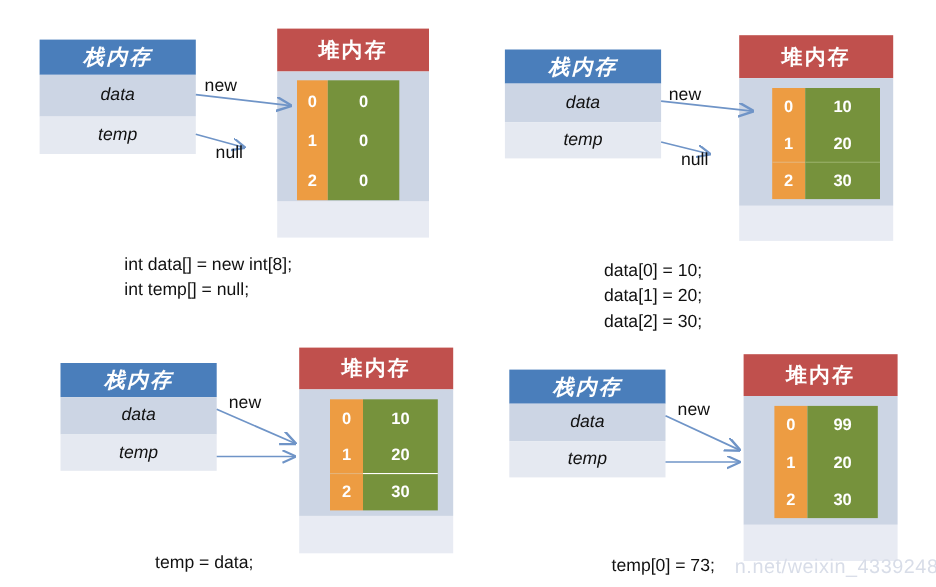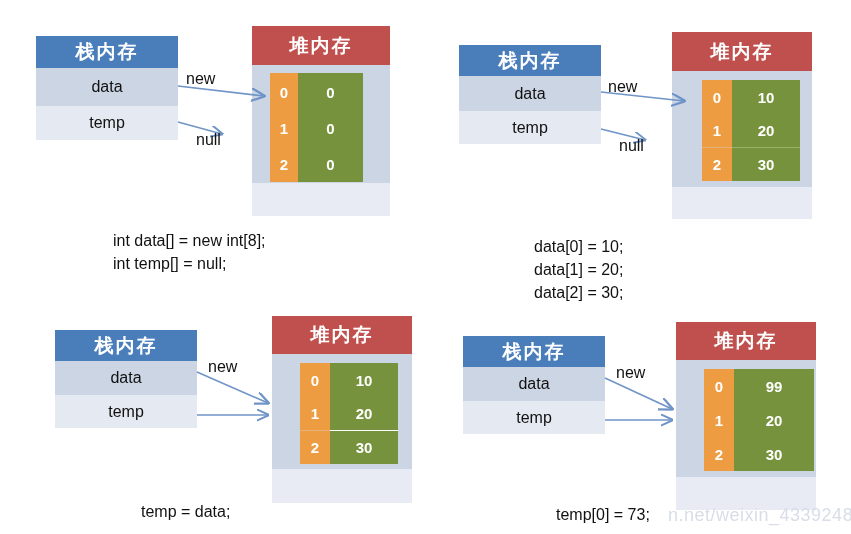--- a/index.html
+++ b/index.html
@@ -5,21 +5,21 @@
   html,body{margin:0;padding:0;}
   body{
     width:851px;height:534px;
     background:#ffffff;
     font-family:"Liberation Sans","DejaVu Sans",sans-serif;
     position:relative;overflow:hidden;
   }
   .panel{position:absolute;}
 
   
-  .stack{position:absolute;}
+  .stack{position:absolute;font-style:italic;}
   .stack-header{
     background:#4a7ebb;color:#ffffff;
     font-size:19px;font-weight:bold;
     display:flex;align-items:center;justify-content:center;
     letter-spacing:2px;
     box-sizing:border-box;
   }
   .stack-row{
     display:flex;align-items:center;justify-content:center;
     font-size:16px;color:#111111;
@@ -160,21 +160,21 @@
       <marker id="ah2" markerWidth="9" markerHeight="9" refX="8" refY="4" orient="auto">
         <path d="M0,0 L9,4 L0,8" fill="none" stroke="#6f94c7" stroke-width="1.4"></path>
       </marker>
     </defs>
     <path d="M601,92 L684,101" stroke="#6f94c7" stroke-width="1.6" fill="none" marker-end="url(#ah2)"></path>
     <path d="M601,129 L645,140" stroke="#6f94c7" stroke-width="1.4" fill="none" marker-end="url(#ah2)"></path>
   </svg>
   <div class="arrow-label" style="left:608px;top:78px;">new</div>
   <div class="arrow-label" style="left:619px;top:137px;">null</div>
 
-  <div class="caption" style="left:534px;top:235px;">data[0] = 10;
+  <div class="caption" style="left:549px;top:235px;">data[0] = 10;
 data[1] = 20;
 data[2] = 30;</div>
 </div>
 
 <div class="panel">
 
   <div class="stack" style="left:55px;top:330px;width:142px;">
     <div class="stack-header" style="height:31px;">栈内存</div>
     <div class="stack-row r1" style="height:34px;">data</div>
     <div class="stack-row r2" style="height:33px;">temp</div>
@@ -223,21 +223,21 @@
 
   <div class="heap" style="left:676px;top:322px;width:140px;">
     <div class="heap-header" style="height:38px;">堆内存</div>
     <div class="heap-body" style="height:117px;">
       <div class="cells" style="left:28px;top:9px;">
         <div class="idx-col" style="width:30px;">
           <div class="idx-cell" style="height:35px;">0</div>
           <div class="idx-cell" style="height:33px;">1</div>
           <div class="idx-cell" style="height:34px;">2</div>
         </div>
-        <div class="val-col" style="width:80px;">
+        <div class="val-col" style="width:64px;">
           <div class="val-cell" style="height:35px;">99</div>
           <div class="val-cell" style="height:33px;">20</div>
           <div class="val-cell" style="height:34px;">30</div>
         </div>
       </div>
     </div>
     <div class="heap-foot" style="height:33px;"></div>
   </div>
 
   <svg class="arrows" width="851" height="534">

